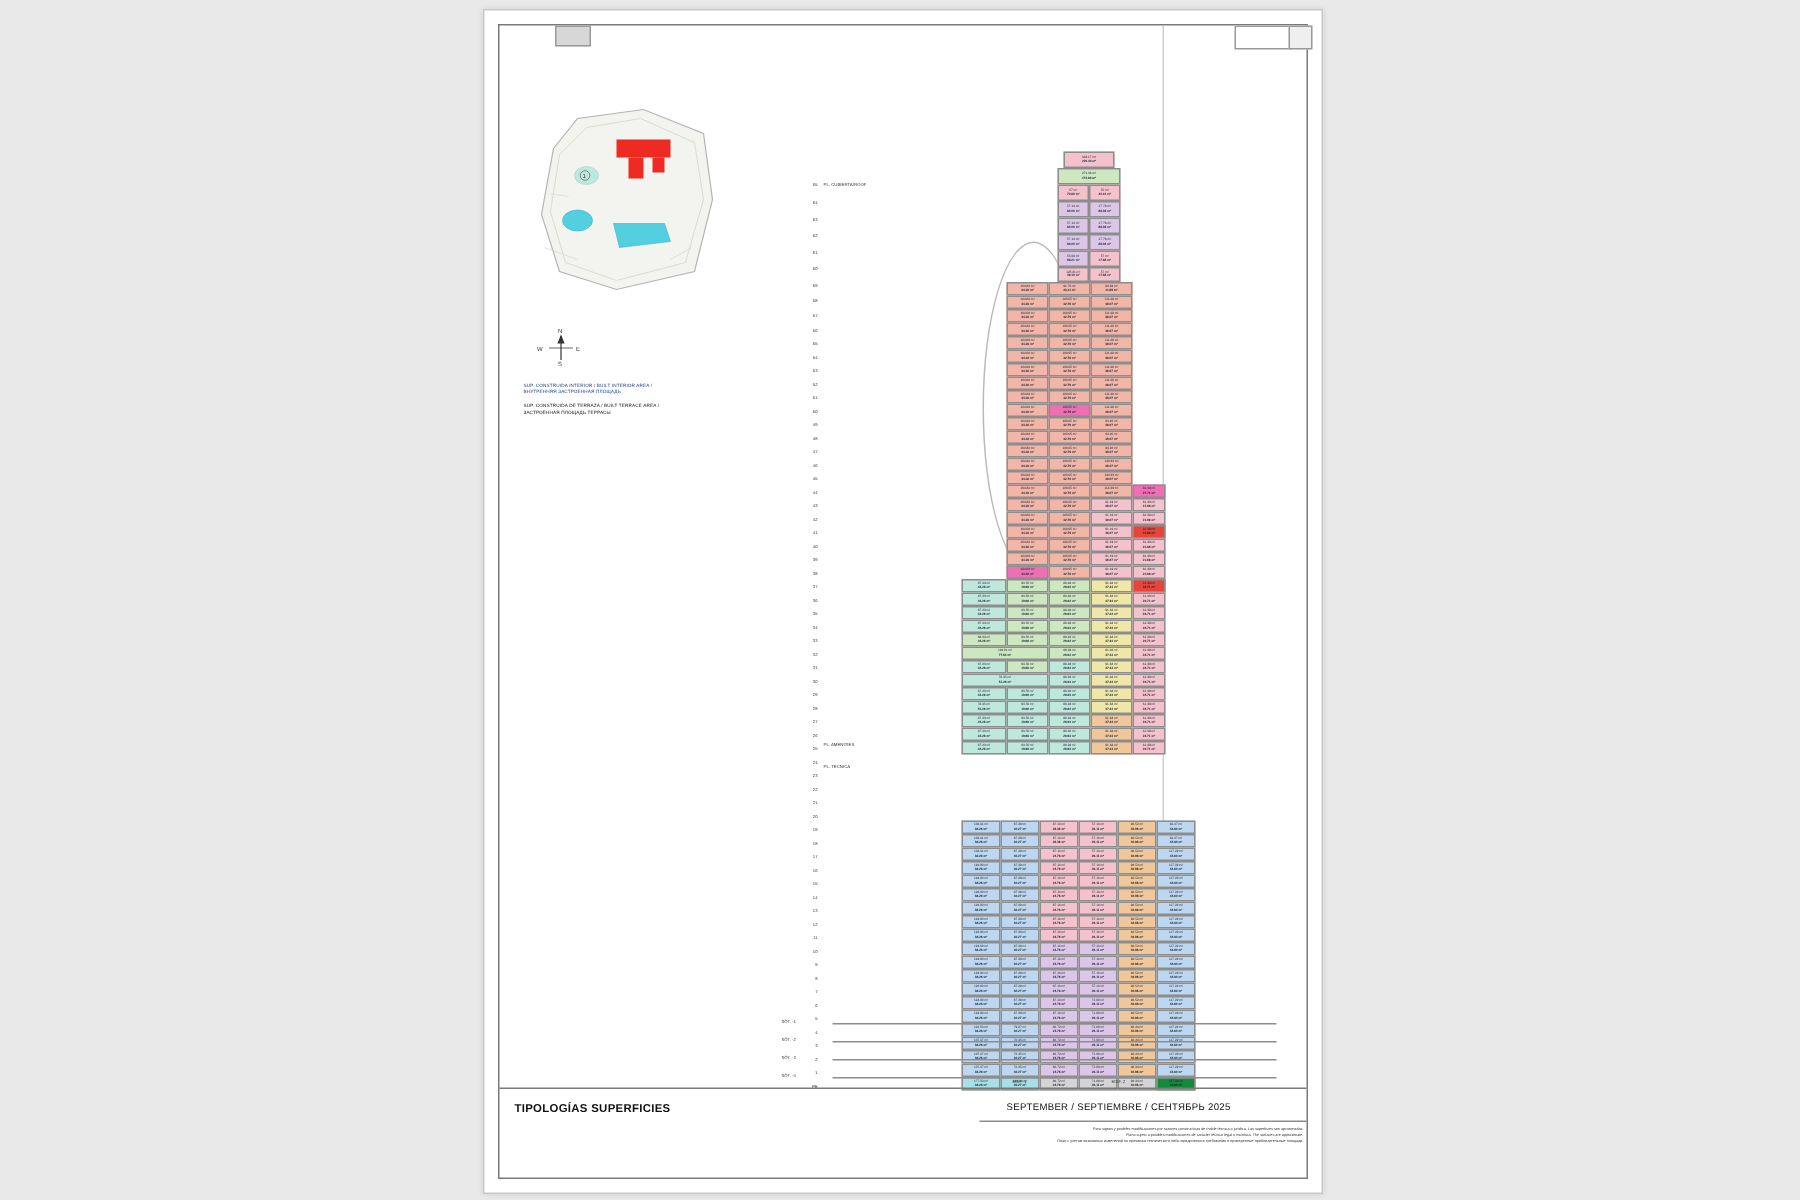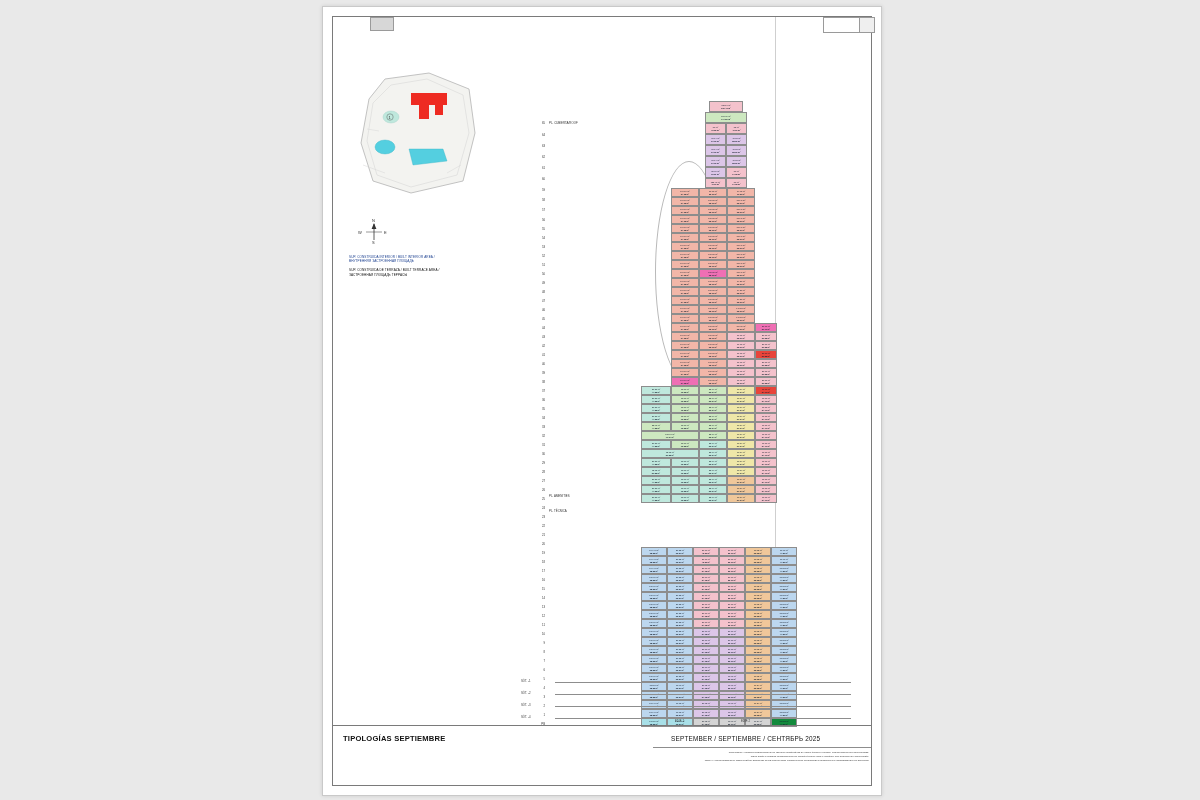--- a/index.html
+++ b/index.html
@@ -1392,21 +1392,21 @@
       <div class="rule" style="top: 19px;"></div>
       <div class="rulelbl" style="top: 28px;">SÓT. -3</div>
       <div class="rule" style="top: 31px;"></div>
       <div class="rulelbl" style="top: 40px;">SÓT. -4</div>
       <div class="rule" style="top: 43px;"></div>
       <div class="axislbl" style="left: 154px; top: 44px;">EDIF. 1</div>
       <div class="axislbl" style="left: 220px; top: 44px;">EDIF. 2</div>
     </div>
 
   <div class="footrule"></div>
-  <div class="foot-title">TIPOLOGÍAS SEPTIEMBRE</div>
+  <div class="foot-title">TIPOLOGÍAS SUPERFICIES</div>
   <div class="foot-date">SEPTEMBER / SEPTIEMBRE / СЕНТЯБРЬ 2025</div>
   <div class="footrule2"></div>
   <div class="disclaimer">
       <div>Para signos y posibles modificaciones por razones constructivas de índole técnica o jurídica. Las superficies son aproximadas.</div>
       <div>Plano sujeto a posibles modificaciones de carácter técnico legal o escritura. The surfaces are approximate.</div>
       <div>План с учетом возможных изменений по причинам технического либо юридического требования и приведенные приблизительные площади.</div>
     </div>
 </div>
 
 </body></html>

